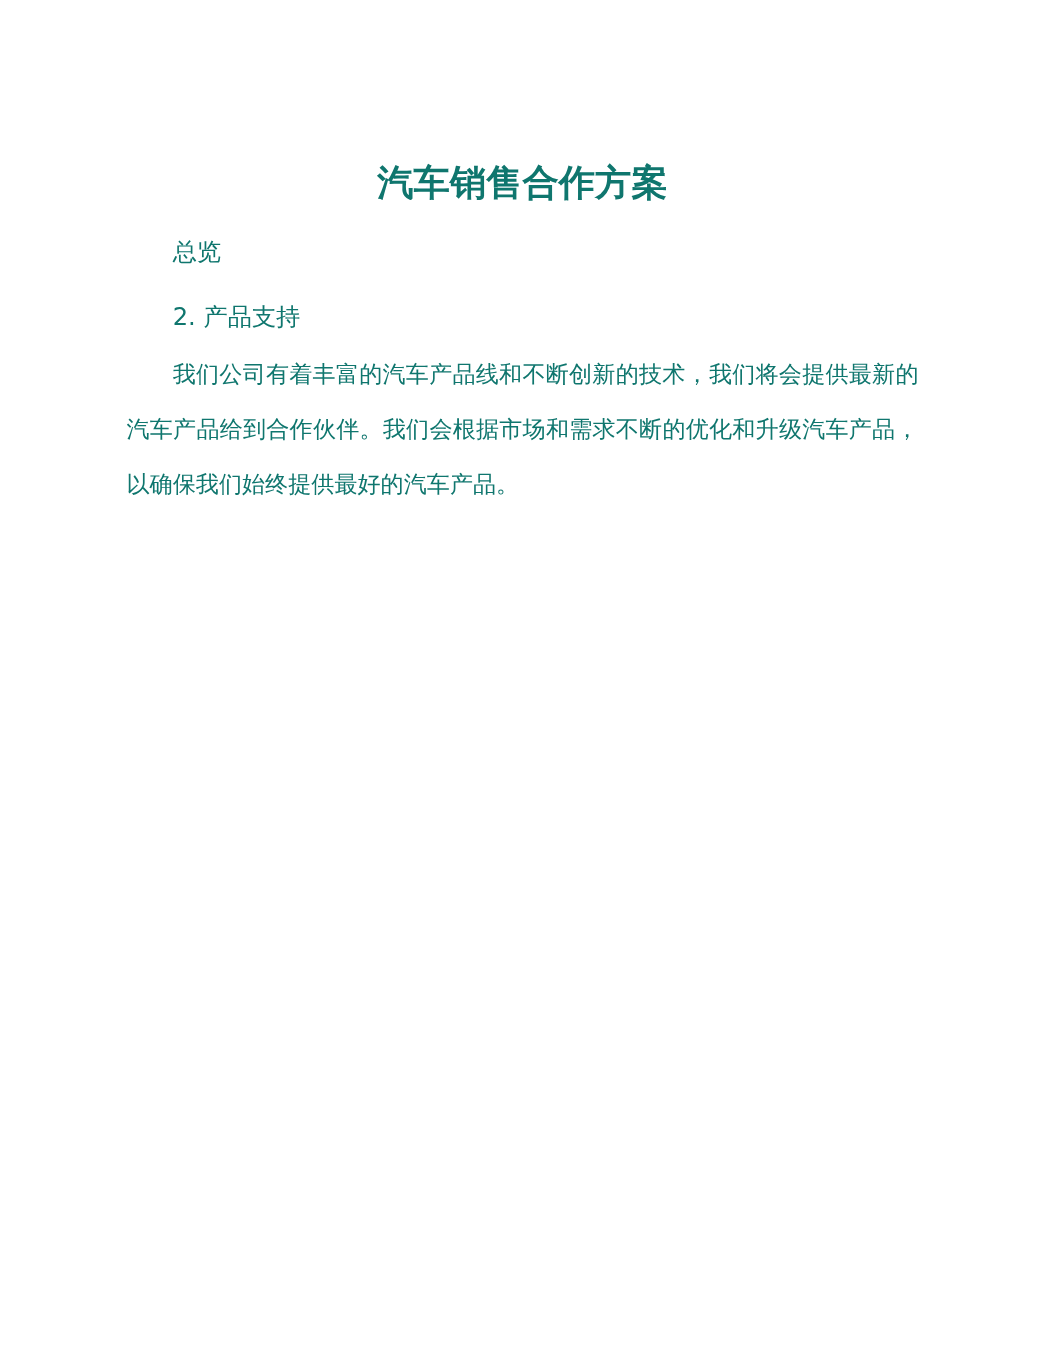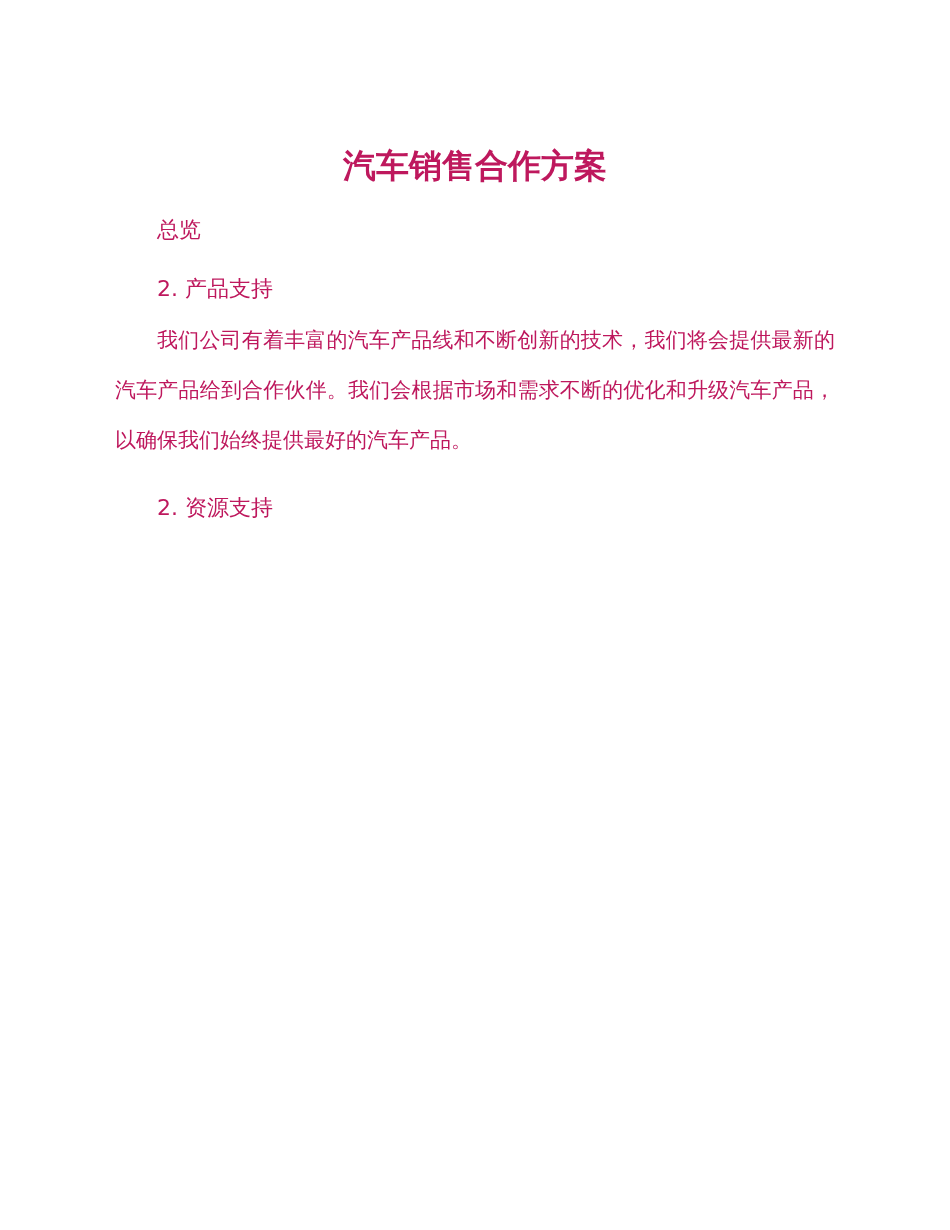--- a/index.html
+++ b/index.html
@@ -8,21 +8,21 @@
       background: #ffffff;
     }
     .page {
       position: relative;
       width: 950px;
       height: 1230px;
       box-sizing: border-box;
       background: #ffffff;
       padding: 145px 115px 40px 115px;
       font-family: "DejaVu Sans", "Liberation Sans", sans-serif;
-      color: #be185d;
+      color: #0f766e;
       overflow: hidden;
     }
     .doc-title {
       text-align: center;
       font-size: 33px;
       font-weight: bold;
       line-height: 1.3;
       margin: 0 0 18px 0;
     }
     .section-heading {
@@ -46,15 +46,14 @@
 <div class="page">
 
   <h1 class="doc-title">汽车销售合作方案</h1>
 
   <h2 class="section-heading">总览</h2>
 
 
   <h2 class="section-heading">2. 产品支持</h2>
   <p class="para">我们公司有着丰富的汽车产品线和不断创新的技术，我们将会提供最新的汽车产品给到合作伙伴。我们会根据市场和需求不断的优化和升级汽车产品，以确保我们始终提供最好的汽车产品。</p>
 
-  <h2 class="section-heading">2. 资源支持</h2>
 
 </div>
 
 </body></html>

